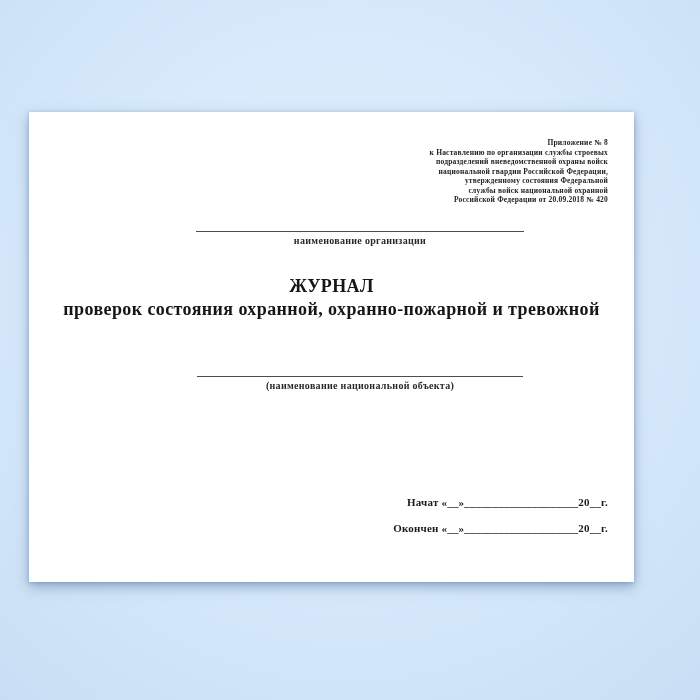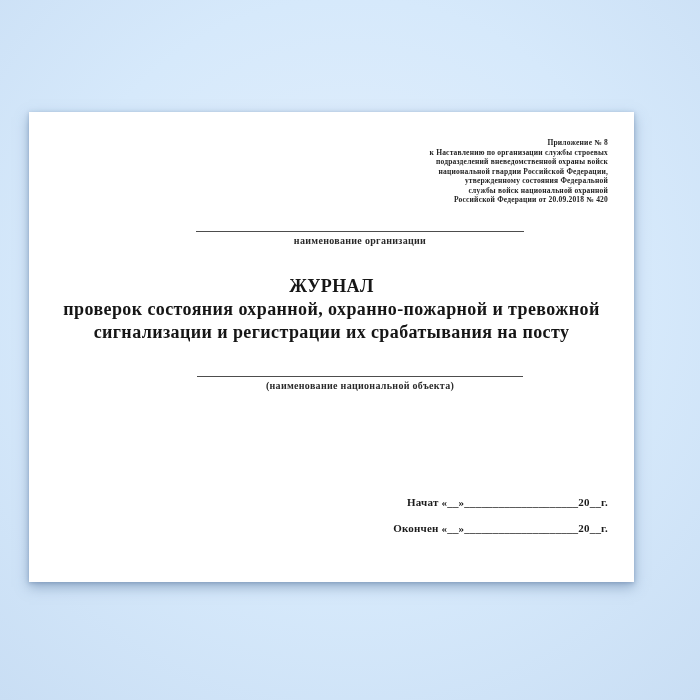--- a/index.html
+++ b/index.html
@@ -98,21 +98,20 @@
     </div>
 
     <div class="field org">
       <div class="rule"></div>
       <div class="caption">наименование организации</div>
     </div>
 
     <div class="title">
       <div>ЖУРНАЛ</div>
       <div>проверок состояния охранной, охранно-пожарной и тревожной</div>
-      <div>сигнализации и регистрации их срабатывания на посту</div>
     </div>
 
     <div class="field obj">
       <div class="rule"></div>
       <div class="caption">(наименование национальной объекта)</div>
     </div>
 
     <div class="date started">Начат «__»____________________20__г.</div>
     <div class="date finished">Окончен «__»____________________20__г.</div>
 

